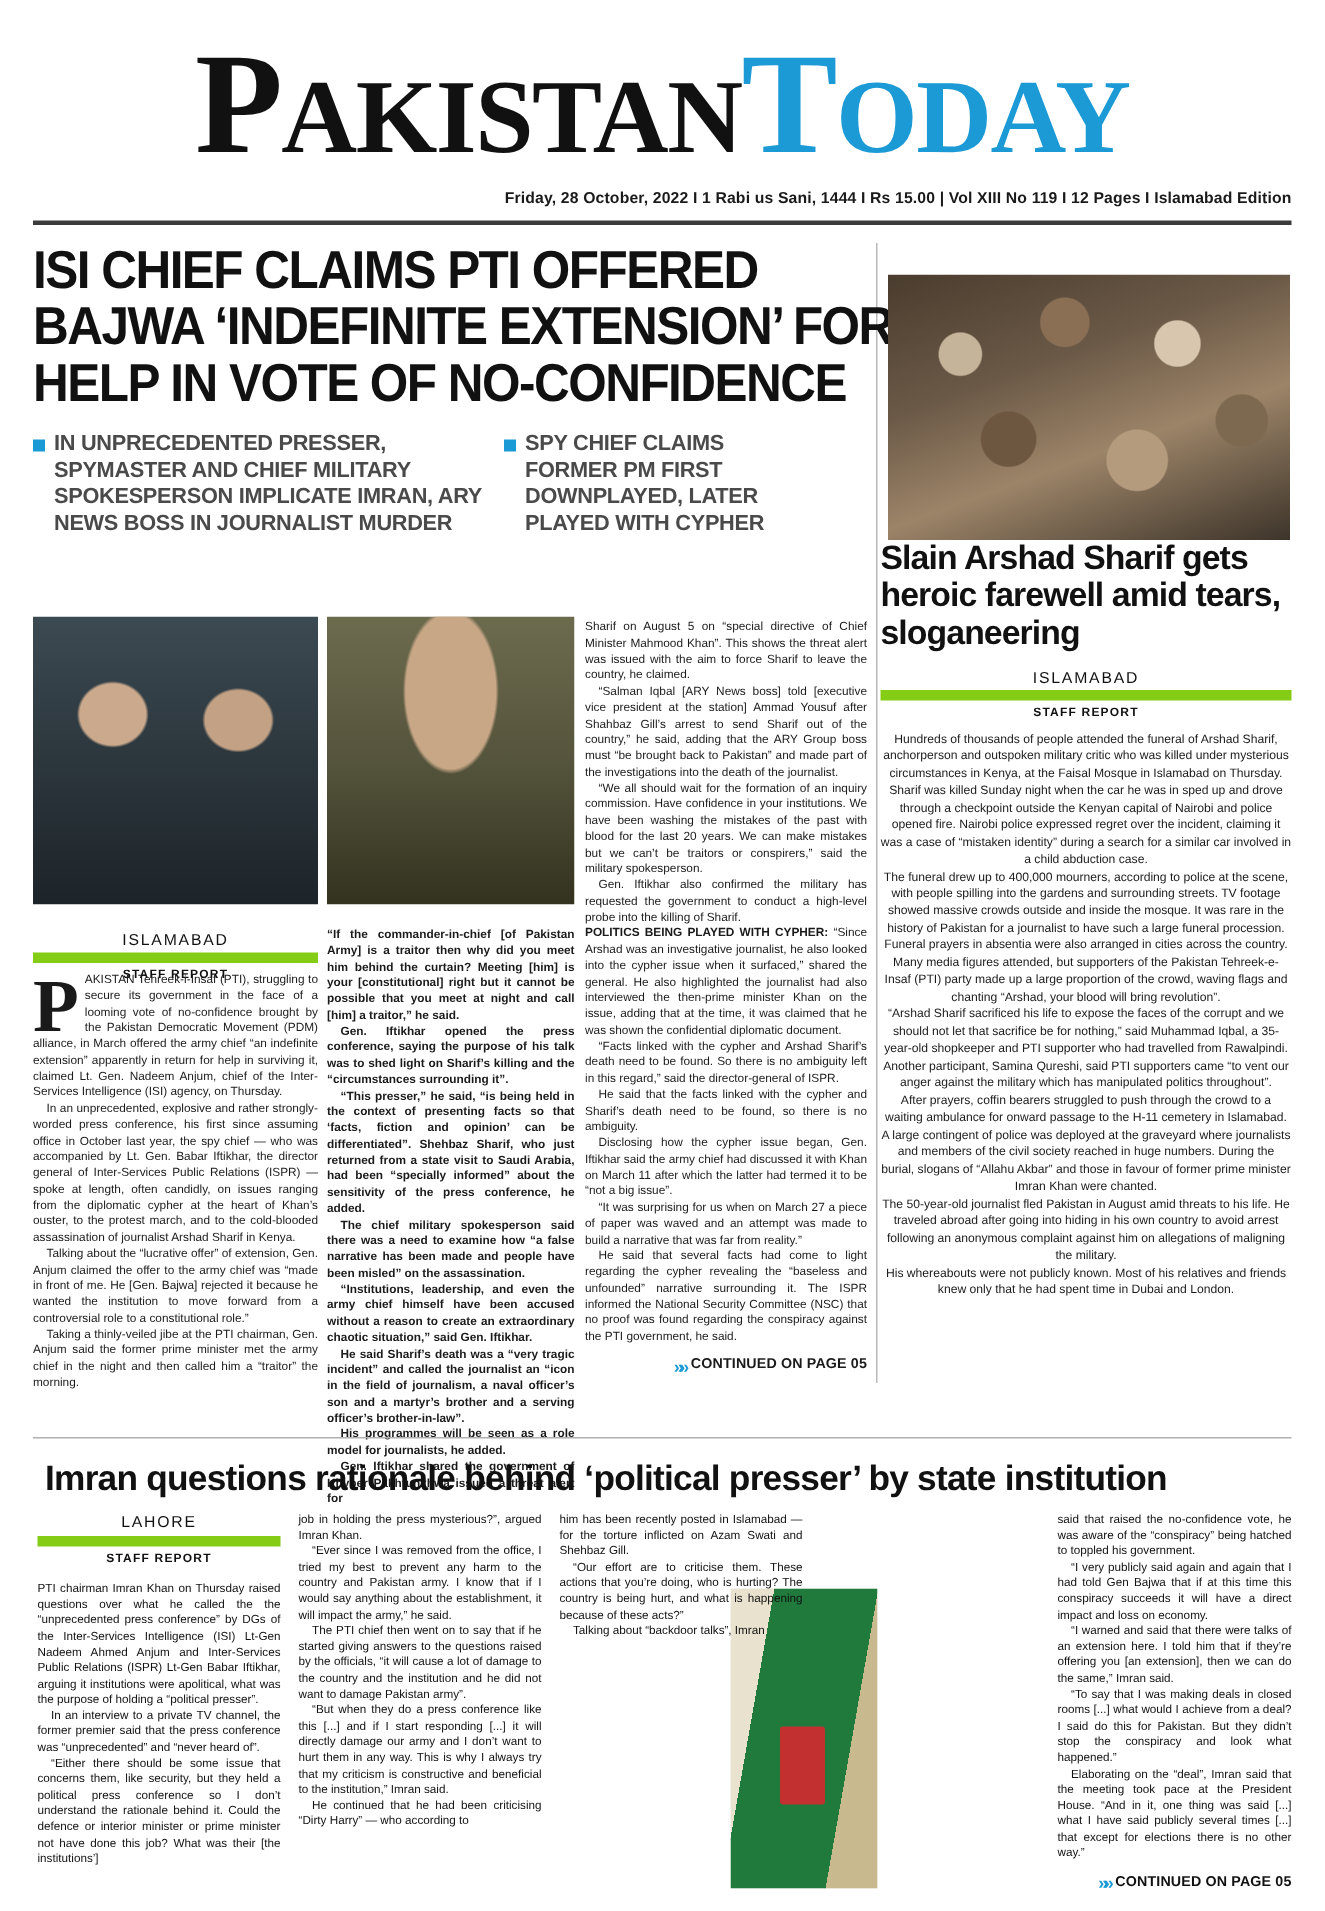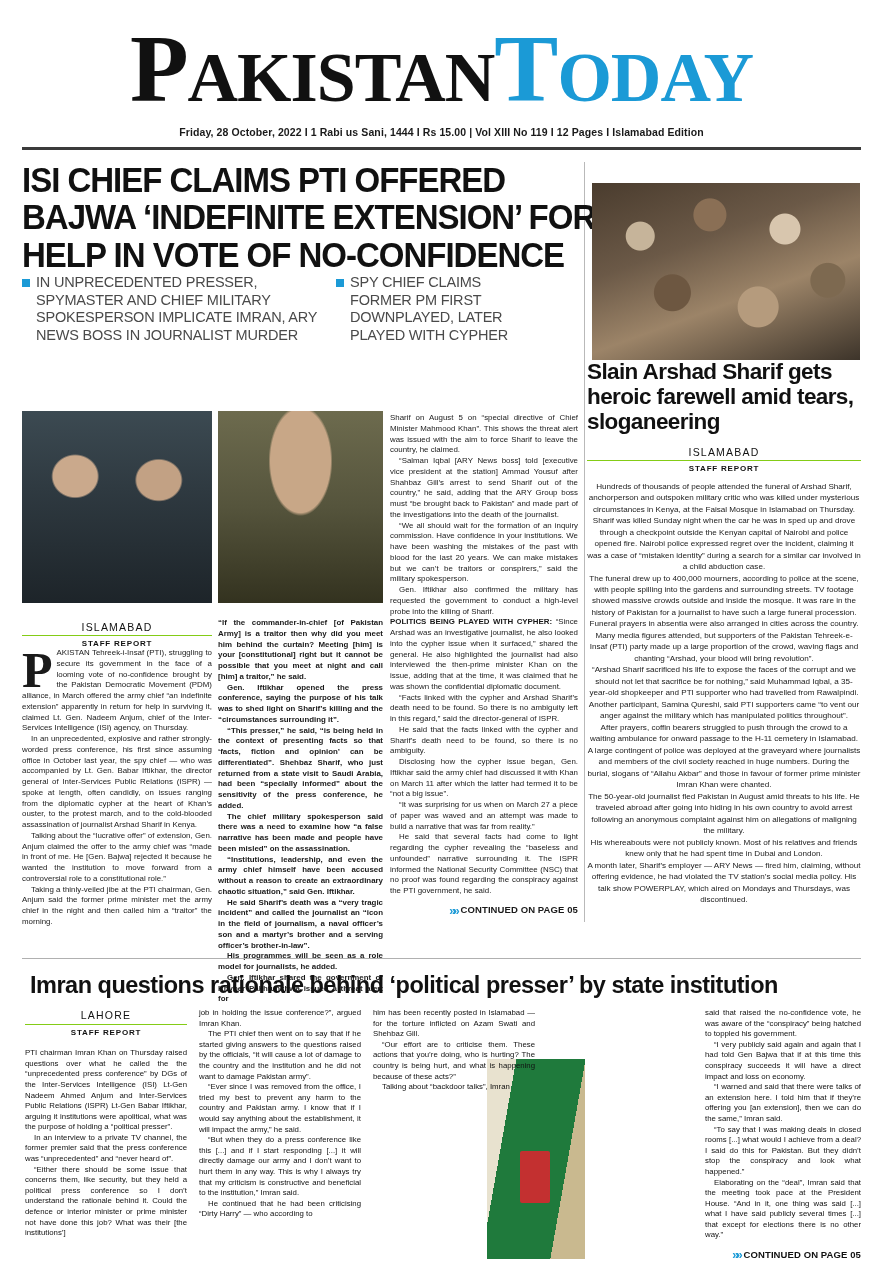--- a/index.html
+++ b/index.html
@@ -27,21 +27,21 @@
   .logo .sc  { font-size: 70px; }
   .logo .blue { color: #1b9ad6; }
   .logo .blk { color: #111111; }
 
   .dateline {
     margin-top: 10px;
     font-size: 10.5px;
     font-weight: 700;
     letter-spacing: .1px;
     color: #1a1a1a;
-    text-align: center;
+    text-align: right;
   }
   .rule-thick { border-top: 3px solid #3b3b3b; margin-top: 9px; }
 
   
   .top { display: flex; margin-top: 12px; height: 760px; }
   .top-left { width: 562px; padding-right: 10px; }
   .top-right { width: 277px; border-left: 1px solid #b9b9b9; padding-left: 2px; }
 
   .headline {
     font-family: "Liberation Sans", sans-serif;
@@ -49,21 +49,21 @@
     font-size: 35.5px;
     line-height: 1.05;
     letter-spacing: -1.1px;
     text-transform: uppercase;
     transform: scaleX(0.93);
     transform-origin: left top;
     color: #111;
   }
   .headline div { white-space: nowrap; }
 
-  .bullets { display: flex; gap: 14px; }
+  .bullets { display: flex; margin-top: 14px; gap: 14px; font-weight: bold; }
   .bullet { display: flex; gap: 6px; }
   .bullets .b1 { width: 300px; }
   .bullets .b2 { width: 210px; }
   .sq { width: 8px; height: 8px; background: #1b9ad6; margin-top: 5px; flex: 0 0 8px; }
   .bullet-text {
     font-size: 14.5px; line-height: 1.22; color: #4a4a4a;
     text-transform: uppercase; letter-spacing: -0.2px;
   }
 
   
@@ -86,21 +86,21 @@
 
   
   .rhead {
     font-size: 22.5px; font-weight: 700; line-height: 1.12;
     letter-spacing: -0.6px; margin-top: 14px; color: #111;
   }
 
   .byline { text-align: center; margin-top: 11px; }
   .byline .city {
     font-size: 10.5px; font-weight: 400; letter-spacing: 1.2px;
-    border-bottom: 1px solid #84cc16; padding-bottom: 2px; display: block;
+    border-bottom: 7px solid #84cc16; padding-bottom: 2px; display: block;
   }
   .byline .staff {
     font-size: 8px; font-weight: 700; letter-spacing: .8px;
     margin-top: 3px; display: block;
   }
 
   .body-txt { font-size: 7.9px; line-height: 1.36; text-align: justify; color: #1a1a1a; }
   .body-txt p { margin-bottom: 0; text-indent: 9px; }
   .body-txt p.noind { text-indent: 0; }
   .subhead { font-weight: 700; margin-top: 16px; }
@@ -212,21 +212,20 @@
           <p class="noind">Hundreds of thousands of people attended the funeral of Arshad Sharif, anchorperson and outspoken military critic who was killed under mysterious circumstances in Kenya, at the Faisal Mosque in Islamabad on Thursday.</p>
           <p class="noind">Sharif was killed Sunday night when the car he was in sped up and drove through a checkpoint outside the Kenyan capital of Nairobi and police opened fire. Nairobi police expressed regret over the incident, claiming it was a case of “mistaken identity” during a search for a similar car involved in a child abduction case.</p>
           <p class="noind">The funeral drew up to 400,000 mourners, according to police at the scene, with people spilling into the gardens and surrounding streets. TV footage showed massive crowds outside and inside the mosque. It was rare in the history of Pakistan for a journalist to have such a large funeral procession. Funeral prayers in absentia were also arranged in cities across the country.</p>
           <p class="noind">Many media figures attended, but supporters of the Pakistan Tehreek-e-Insaf (PTI) party made up a large proportion of the crowd, waving flags and chanting “Arshad, your blood will bring revolution”.</p>
           <p class="noind">“Arshad Sharif sacrificed his life to expose the faces of the corrupt and we should not let that sacrifice be for nothing,” said Muhammad Iqbal, a 35-year-old shopkeeper and PTI supporter who had travelled from Rawalpindi.</p>
           <p class="noind">Another participant, Samina Qureshi, said PTI supporters came “to vent our anger against the military which has manipulated politics throughout”.</p>
           <p class="noind">After prayers, coffin bearers struggled to push through the crowd to a waiting ambulance for onward passage to the H-11 cemetery in Islamabad.</p>
           <p class="noind">A large contingent of police was deployed at the graveyard where journalists and members of the civil society reached in huge numbers. During the burial, slogans of “Allahu Akbar” and those in favour of former prime minister Imran Khan were chanted.</p>
           <p class="noind">The 50-year-old journalist fled Pakistan in August amid threats to his life. He traveled abroad after going into hiding in his own country to avoid arrest following an anonymous complaint against him on allegations of maligning the military.</p>
           <p class="noind">His whereabouts were not publicly known. Most of his relatives and friends knew only that he had spent time in Dubai and London.</p>
-          <p class="noind">A month later, Sharif’s employer — ARY News — fired him, claiming, without offering evidence, he had violated the TV station’s social media policy. His talk show POWERPLAY, which aired on Mondays and Thursdays, was discontinued.</p>
         </div>
     </div>
   </div>
 
   <div class="photo-crowd">
       <div class="img-crowd"></div>
     </div>
   <div class="photo-main">
       <div class="img-men"></div>
     </div>
@@ -285,23 +284,23 @@
         <span class="staff">STAFF REPORT</span>
       </div>
       <div style="height:9px"></div>
       <div id="bcol1">
           <p class="noind">PTI chairman Imran Khan on Thursday raised questions over what he called the the “unprecedented press conference” by DGs of the Inter-Services Intelligence (ISI) Lt-Gen Nadeem Ahmed Anjum and Inter-Services Public Relations (ISPR) Lt-Gen Babar Iftikhar, arguing it institutions were apolitical, what was the purpose of holding a “political presser”.</p>
           <p>In an interview to a private TV channel, the former premier said that the press conference was “unprecedented” and “never heard of”.</p>
           <p>“Either there should be some issue that concerns them, like security, but they held a political press conference so I don’t understand the rationale behind it. Could the defence or interior minister or prime minister not have done this job? What was their [the institutions’]</p>
         </div>
     </div>
     <div class="bcol" style="left:174px;" id="bcol2">
-        <p class="noind">job in holding the issue conference?”, argued Imran Khan.</p>
+        <p class="noind">job in holding the press mysterious?”, argued Imran Khan.</p>
+        <p>“Ever since I was removed from the office, I tried my best to prevent any harm to the country and Pakistan army. I know that if I would say anything about the establishment, it will impact the army,” he said.</p>
         <p>The PTI chief then went on to say that if he started giving answers to the questions raised by the officials, “it will cause a lot of damage to the country and the institution and he did not want to damage Pakistan army”.</p>
-        <p>“Ever since I was removed from the office, I tried my best to prevent any harm to the country and Pakistan army. I know that if I would say anything about the establishment, it will impact the army,” he said.</p>
         <p>“But when they do a press conference like this [...] and if I start responding [...] it will directly damage our army and I don’t want to hurt them in any way. This is why I always try that my criticism is constructive and beneficial to the institution,” Imran said.</p>
         <p>He continued that he had been criticising “Dirty Harry” — who according to</p>
       </div>
     <div class="bcol" style="left:348px;" id="bcol3">
         <p class="noind">him has been recently posted in Islamabad — for the torture inflicted on Azam Swati and Shehbaz Gill.</p>
         <p>“Our effort are to criticise them. These actions that you’re doing, who is hurting? The country is being hurt, and what is happening because of these acts?”</p>
         <p>Talking about “backdoor talks”, Imran</p>
       </div>
     <div class="bcol" style="left:522px;width:146px;" id="bcol3b"></div>
     <div class="bcol" style="left:680px;width:156px;" id="bcol4">

